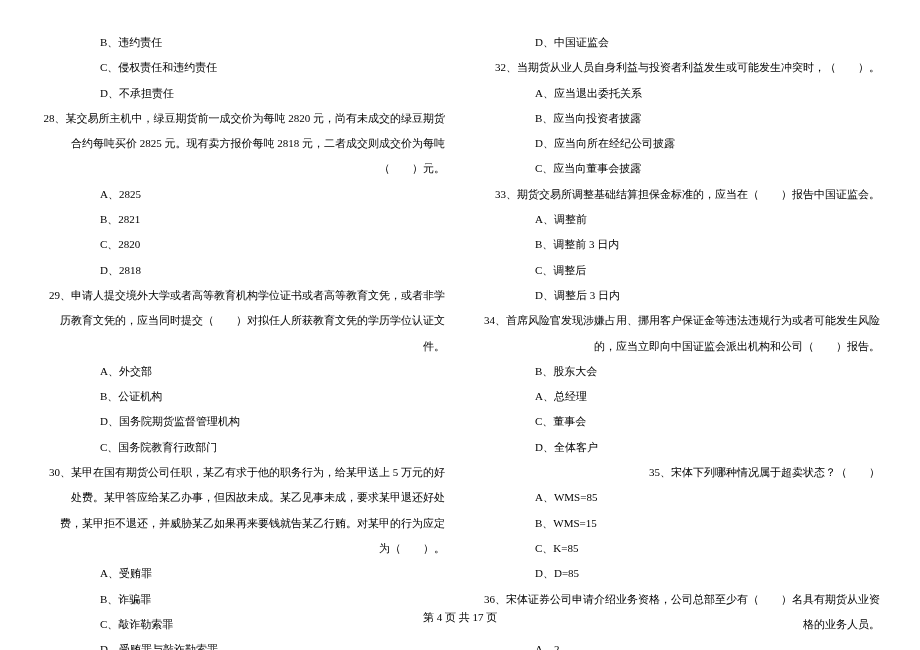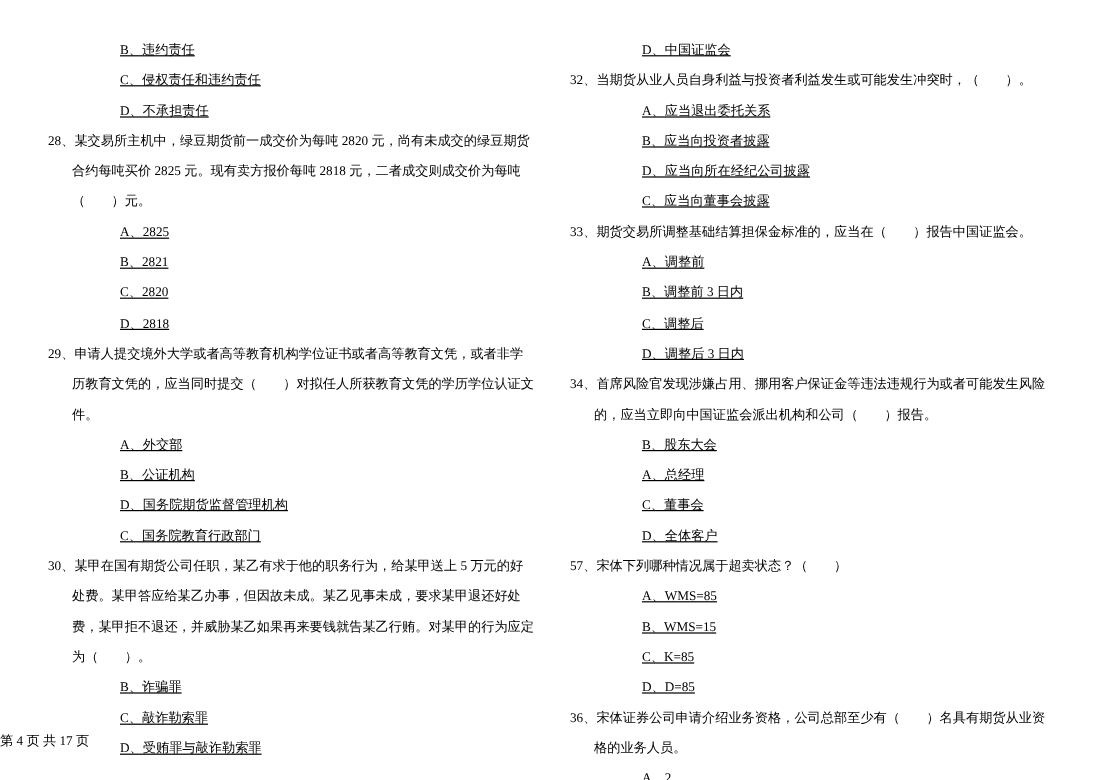--- a/index.html
+++ b/index.html
@@ -20,31 +20,32 @@
       display: flex;
       padding: 30px 40px 0 40px;
       gap: 30px;
     }
     .column {
       flex: 1;
       line-height: 2.3;
     }
     .option {
       padding-left: 60px;
-      text-decoration: underline;
     }
     .question {
       padding-left: 20px;
       text-indent: -20px;
+      text-align: right;
     }
     .footer {
       position: absolute;
       bottom: 25px;
       left: 0;
       right: 0;
+      text-align: center;
       font-size: 11px;
     }
   </style>
 </head>
 <body>
 
 <div class="page-content">
   <div class="column">
     <div class="option">B、违约责任</div>
     <div class="option">C、侵权责任和违约责任</div>
@@ -56,20 +57,21 @@
     <div class="option">C、2820</div>
     <div class="option">D、2818</div>
 
     <div class="question">29、申请人提交境外大学或者高等教育机构学位证书或者高等教育文凭，或者非学历教育文凭的，应当同时提交（　　）对拟任人所获教育文凭的学历学位认证文件。</div>
     <div class="option">A、外交部</div>
     <div class="option">B、公证机构</div>
     <div class="option">D、国务院期货监督管理机构</div>
     <div class="option">C、国务院教育行政部门</div>
 
     <div class="question">30、某甲在国有期货公司任职，某乙有求于他的职务行为，给某甲送上 5 万元的好处费。某甲答应给某乙办事，但因故未成。某乙见事未成，要求某甲退还好处费，某甲拒不退还，并威胁某乙如果再来要钱就告某乙行贿。对某甲的行为应定为（　　）。</div>
+    <div class="option">A、受贿罪</div>
     <div class="option">B、诈骗罪</div>
     <div class="option">C、敲诈勒索罪</div>
     <div class="option">D、受贿罪与敲诈勒索罪</div>
 
   </div>
 
   <div class="column">
     <div class="option">D、中国证监会</div>
 
     <div class="question">32、当期货从业人员自身利益与投资者利益发生或可能发生冲突时，（　　）。</div>
@@ -83,21 +85,21 @@
     <div class="option">B、调整前 3 日内</div>
     <div class="option">C、调整后</div>
     <div class="option">D、调整后 3 日内</div>
 
     <div class="question">34、首席风险官发现涉嫌占用、挪用客户保证金等违法违规行为或者可能发生风险的，应当立即向中国证监会派出机构和公司（　　）报告。</div>
     <div class="option">B、股东大会</div>
     <div class="option">A、总经理</div>
     <div class="option">C、董事会</div>
     <div class="option">D、全体客户</div>
 
-    <div class="question">57、宋体下列哪种情况属于超卖状态？（　　）</div>
+    <div class="question">35、宋体下列哪种情况属于超卖状态？（　　）</div>
     <div class="option">A、WMS=85</div>
     <div class="option">B、WMS=15</div>
     <div class="option">C、K=85</div>
     <div class="option">D、D=85</div>
 
     <div class="question">36、宋体证券公司申请介绍业务资格，公司总部至少有（　　）名具有期货从业资格的业务人员。</div>
     <div class="option">A、2</div>
 
   </div>
 </div>

